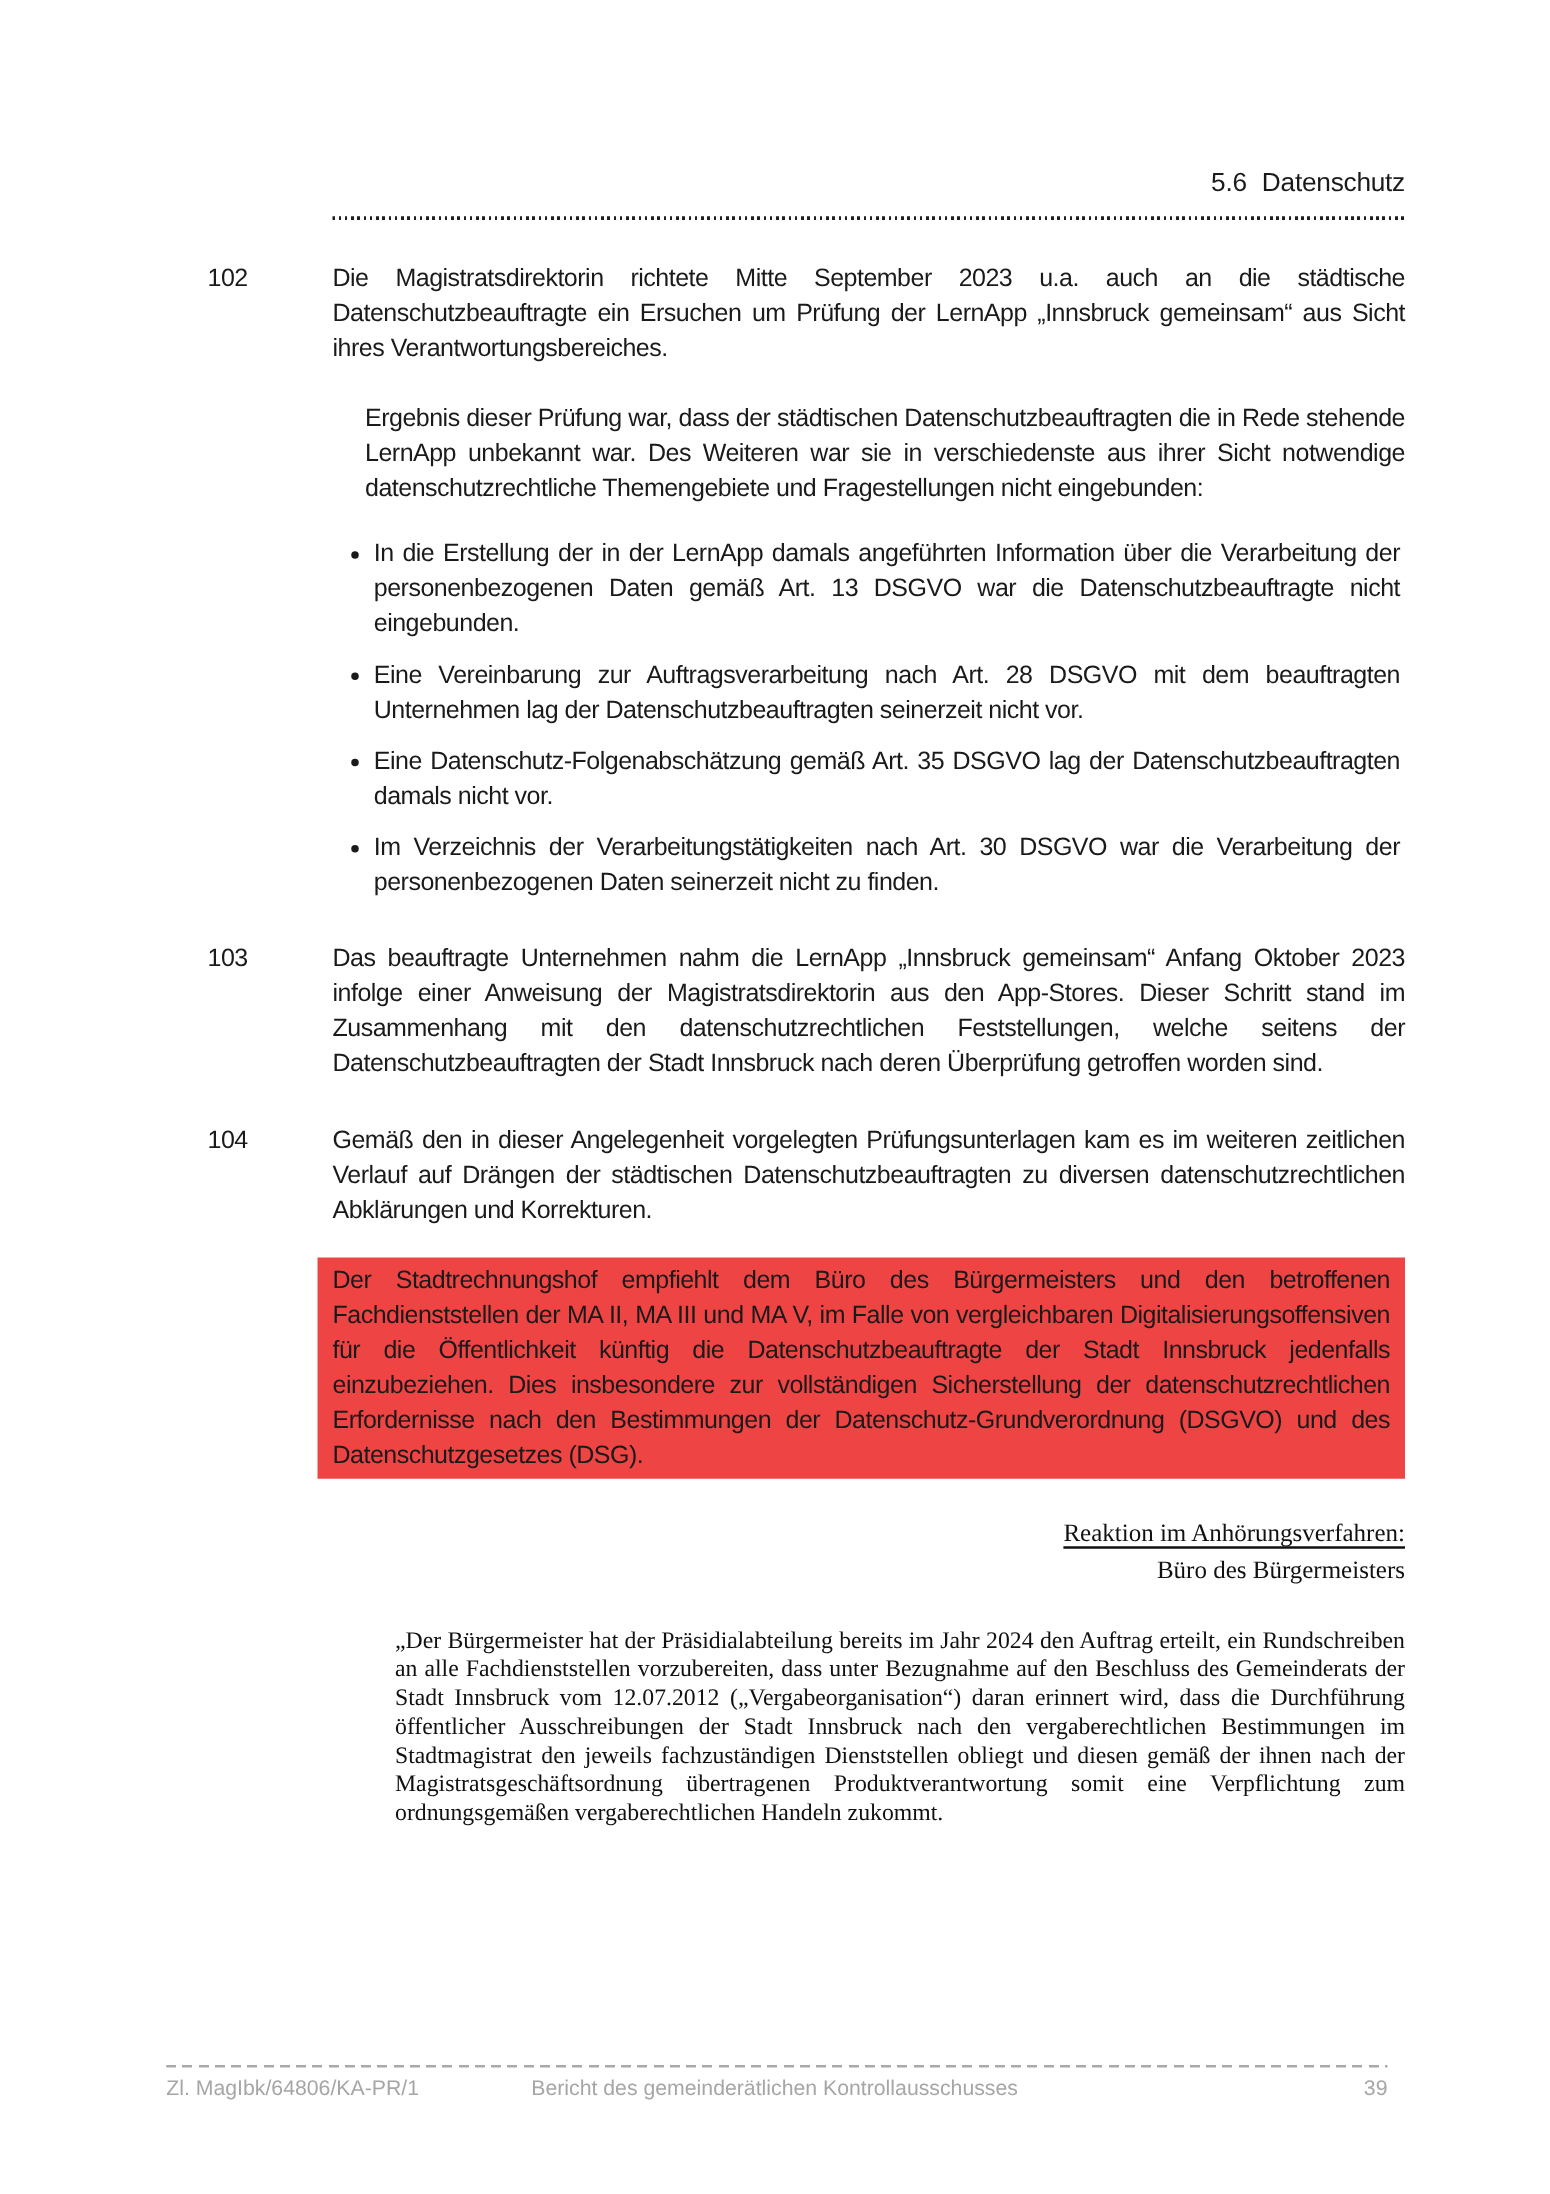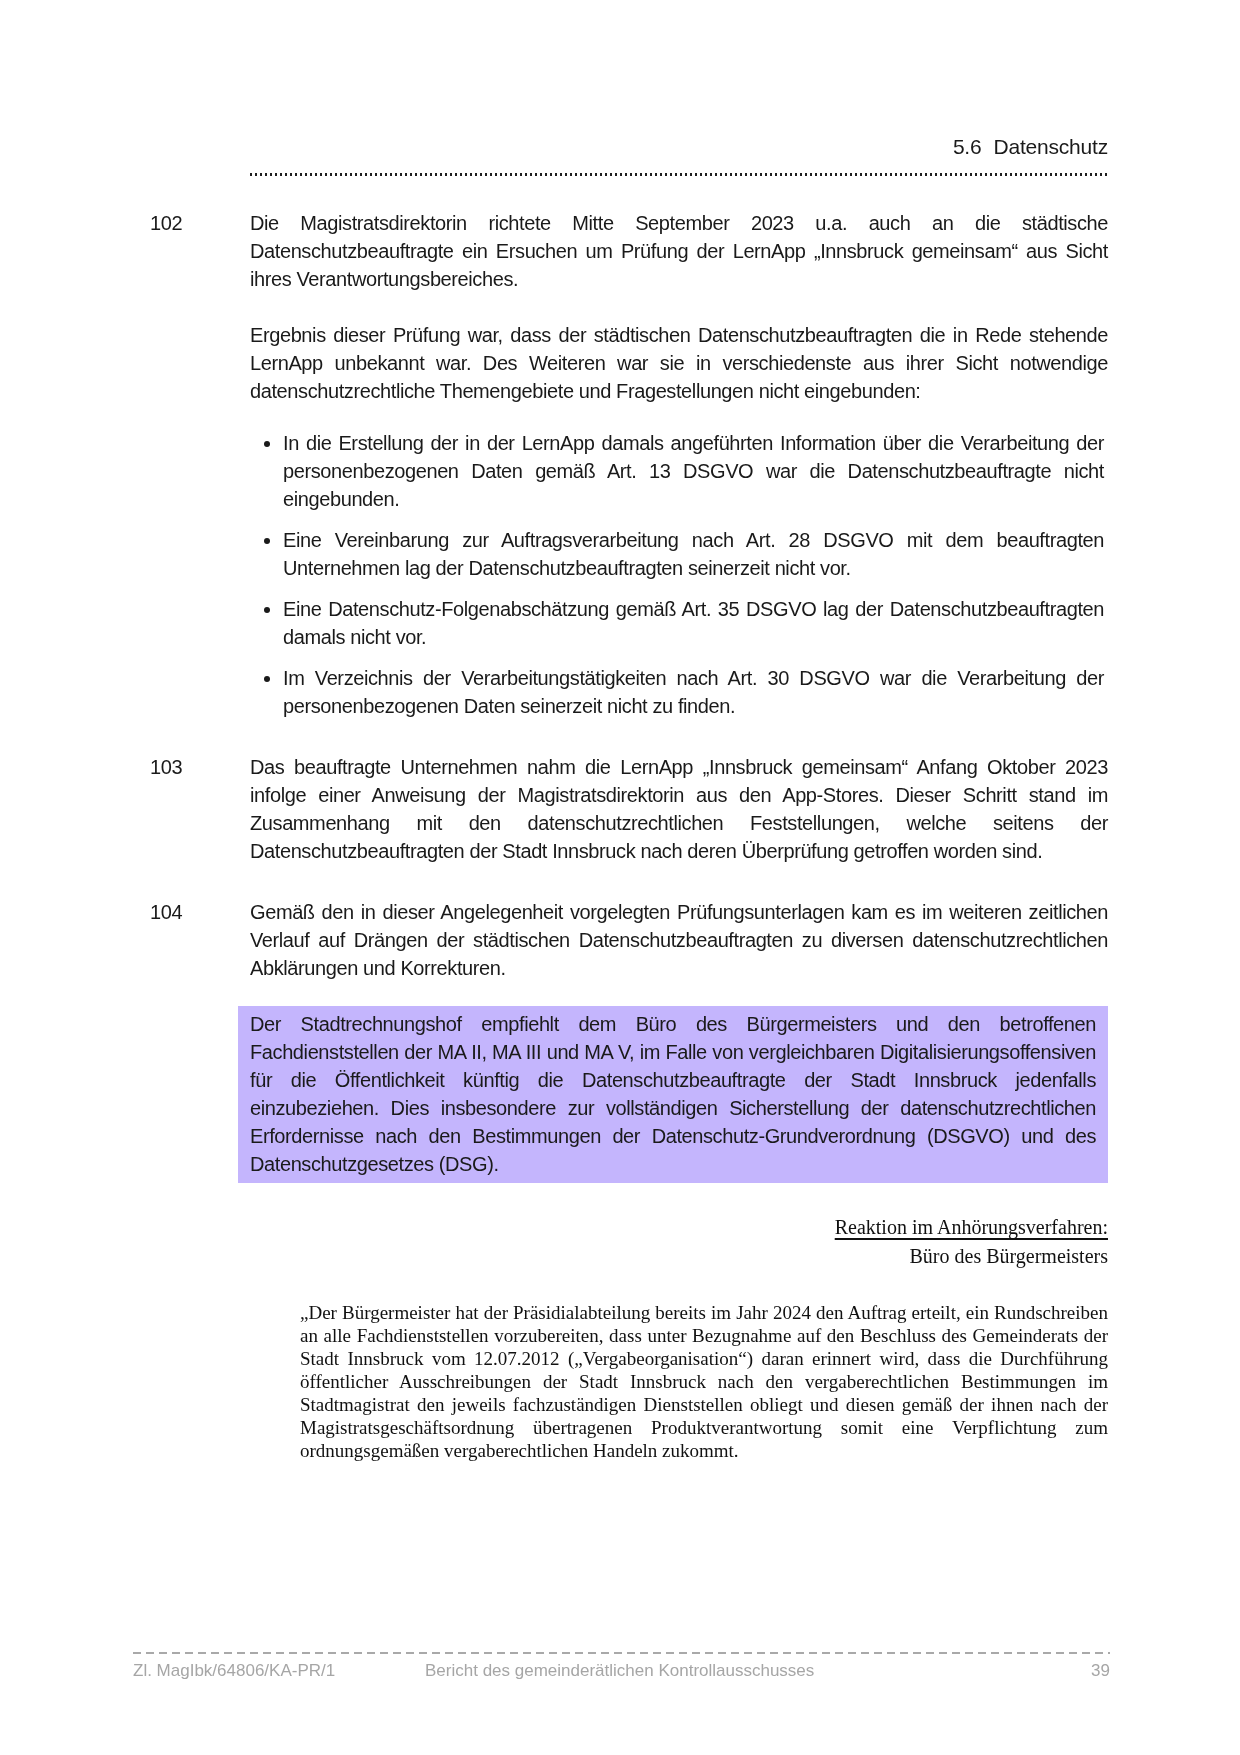--- a/index.html
+++ b/index.html
@@ -7,21 +7,21 @@
     position: relative;
     width: 1240px;
     height: 1755px;
     background: #ffffff;
     font-family: "Liberation Sans", sans-serif;
     color: #1a1a1a;
     overflow: hidden;
   }
   .content {
     position: absolute;
-    left: 150px;
+    left: 166px;
     top: 134px;
     width: 958px;
   }
   
   .doc-header {
     text-align: right;
     font-size: 21px;
     line-height: 26px;
     color: #1a1a1a;
     letter-spacing: -0.2px;
@@ -47,35 +47,35 @@
   }
   .para-body {
     flex: 1;
     min-width: 0;
     font-size: 20px;
     line-height: 28px;
     letter-spacing: -0.4px;
     text-align: justify;
   }
   .para-body p { margin: 0; }
-  .para-body p + p { margin-top: 28px; }
+  .para-body p + p { margin-top: 28px; margin-left: 26px; }
   ul.bullets {
     margin: 24px 4px 0 0;
     padding-left: 33px;
     list-style: disc outside;
   }
   ul.bullets li {
     text-align: justify;
     margin-bottom: 13px;
   }
   ul.bullets li:last-child { margin-bottom: 0; }
   
   .recommendation {
     margin: 24px 0 0 88px;
-    background: #c4b5fd;
+    background: #ef4444;
     padding: 4px 12px 5px 12px;
     font-size: 20px;
     line-height: 28px;
     letter-spacing: -0.4px;
     text-align: justify;
   }
   
   .reaction {
     margin-top: 30px;
     text-align: right;

